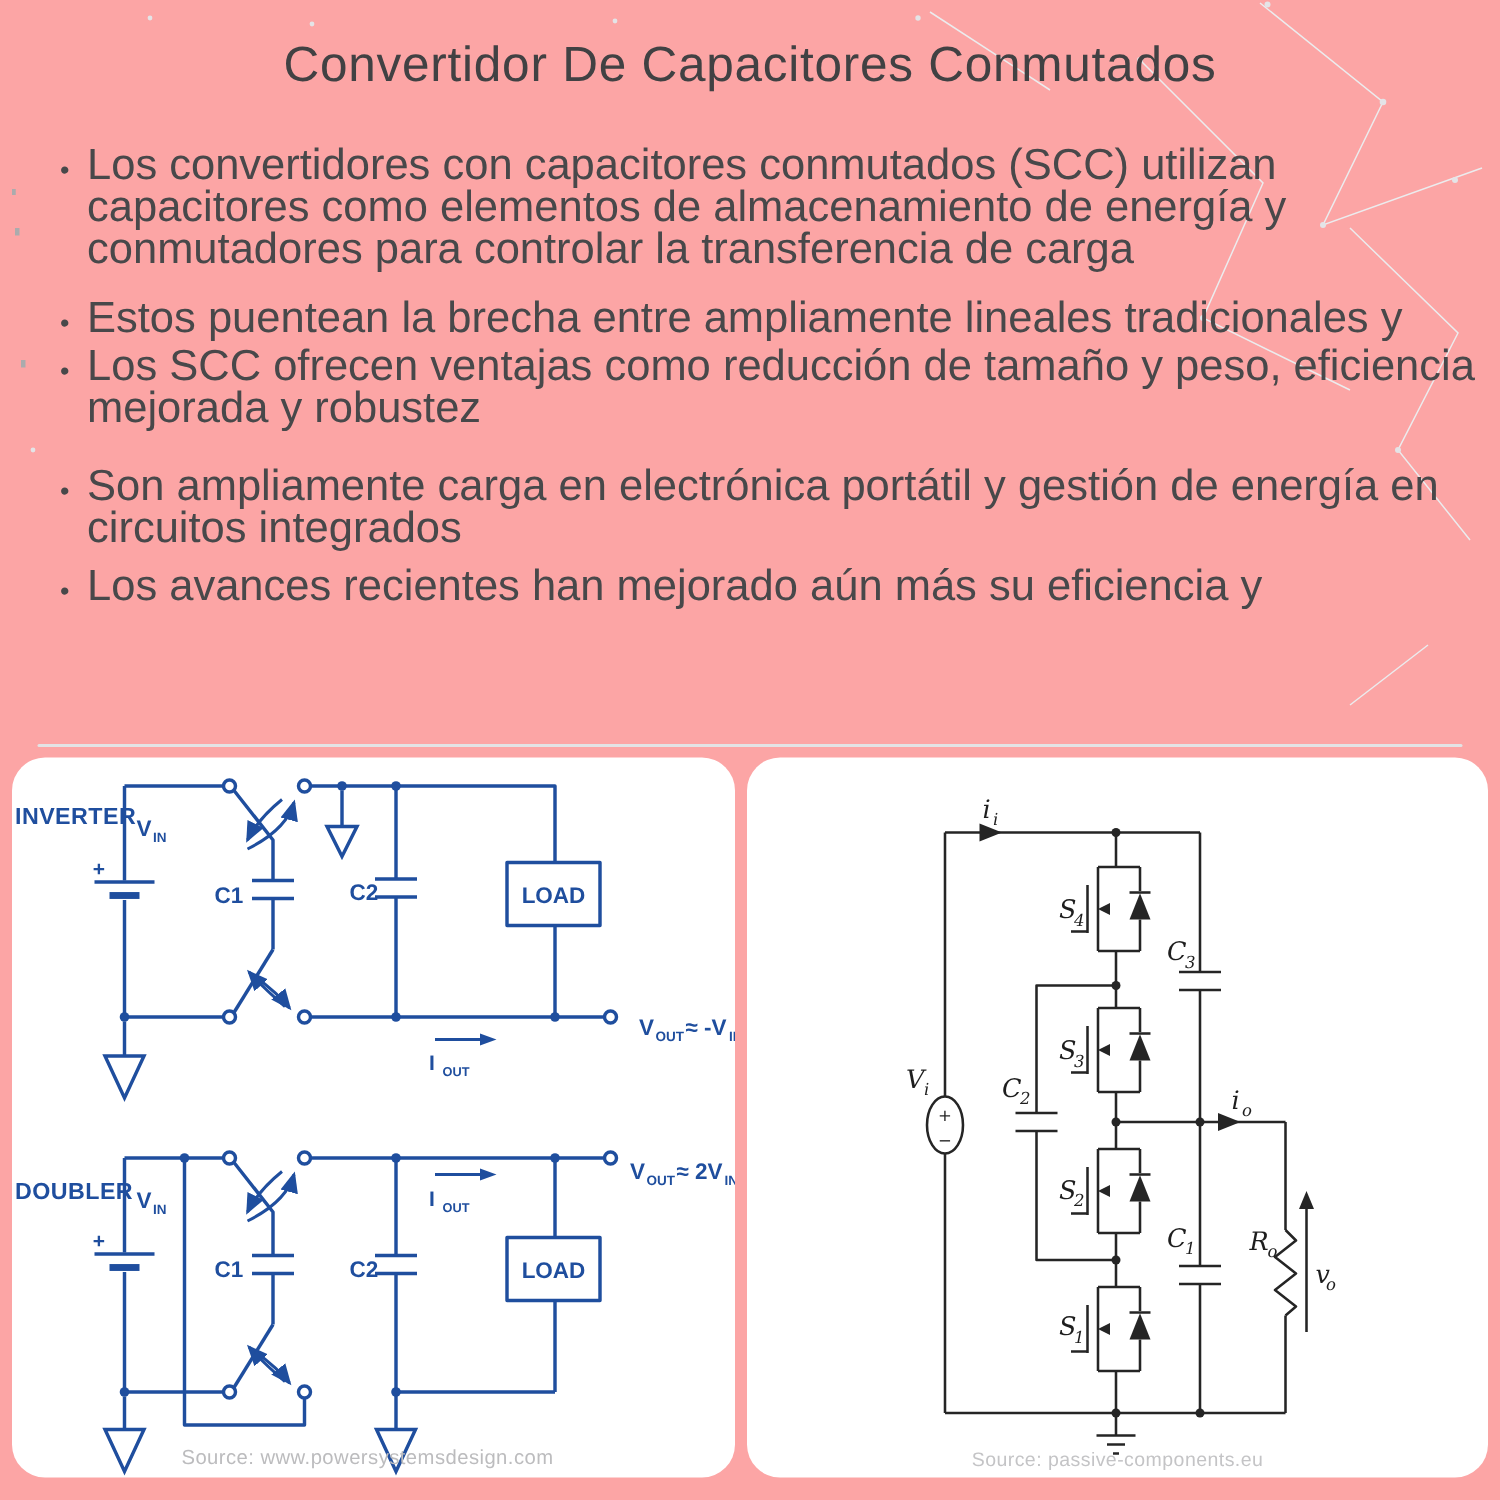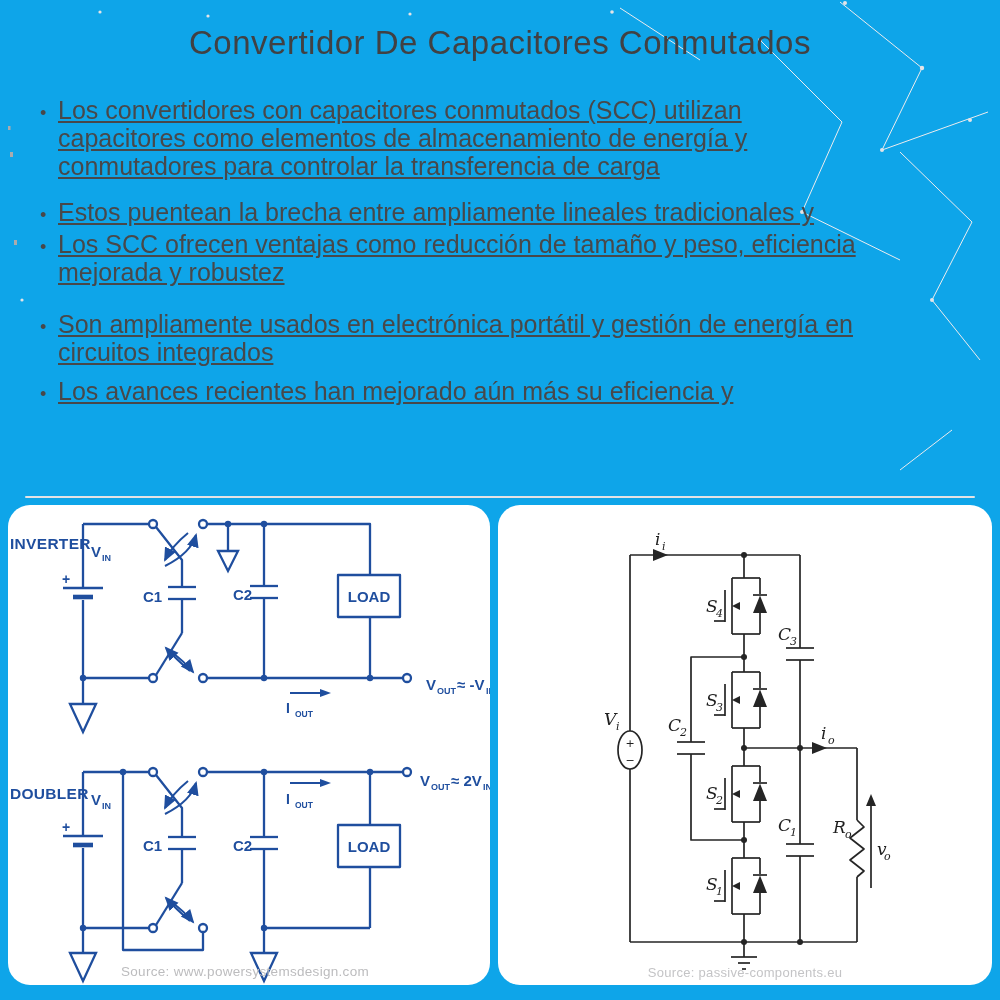--- a/index.html
+++ b/index.html
@@ -1,22 +1,22 @@
 <!DOCTYPE html>
 <html><head>
 <meta charset="utf-8">
 <style>
   html,body{margin:0;padding:0;}
-  #stage{position:relative;width:1000px;height:1000px;background:#0ea5e9;overflow:hidden;
+  #stage{position:relative;width:1000px;height:1000px;background:#fca5a5;overflow:hidden;
          font-family:"Liberation Sans",sans-serif;}
   .texture{position:absolute;left:0;top:0;width:1000px;height:1000px;pointer-events:none;}
   .title{position:absolute;left:0;top:24px;width:1000px;text-align:center;
          font-size:33px;letter-spacing:.5px;color:#414143;}
   .bullets{position:absolute;left:38px;top:96px;width:930px;color:#48484a;}
-  .bullet{position:relative;padding-left:20px;font-size:25px;line-height:28px;text-decoration:underline;}
+  .bullet{position:relative;padding-left:20px;font-size:29px;line-height:28px;}
   .bullet::before{content:"•";position:absolute;left:2px;top:3px;font-size:18px;color:#48484a;}
   .b1{margin-bottom:18px}.b2{margin-bottom:4px}.b3{margin-bottom:24px}.b4{margin-bottom:11px}
   .line{white-space:nowrap;}
   .divider{position:absolute;left:25px;top:496px;width:950px;height:2px;background:#e3e3e5;border-radius:2px;}
   .panel{position:absolute;top:505px;height:480px;background:#fff;border-radius:22px;}
   .panel-left{left:8px;width:482px;}
   .panel-right{left:498px;width:494px;}
   .csvg{position:absolute;top:505px;}
   
   .bl{stroke:#1f4e9e;stroke-width:2.3;fill:none;stroke-linejoin:round;}
@@ -77,21 +77,21 @@
       <div class="line">conmutadores para controlar la transferencia de carga</div>
     </div>
     <div class="bullet b2">
       <div class="line">Estos puentean la brecha entre ampliamente lineales tradicionales y</div>
     </div>
     <div class="bullet b3">
       <div class="line">Los SCC ofrecen ventajas como reducción de tamaño y peso, eficiencia</div>
       <div class="line">mejorada y robustez</div>
     </div>
     <div class="bullet b4">
-      <div class="line">Son ampliamente usados en electrónica portátil y gestión de energía en</div>
+      <div class="line">Son ampliamente carga en electrónica portátil y gestión de energía en</div>
       <div class="line">circuitos integrados</div>
     </div>
     <div class="bullet b5">
       <div class="line">Los avances recientes han mejorado aún más su eficiencia y</div>
     </div>
   </div>
 
   <div class="divider"></div>
 
   <div class="panel panel-left"></div>

